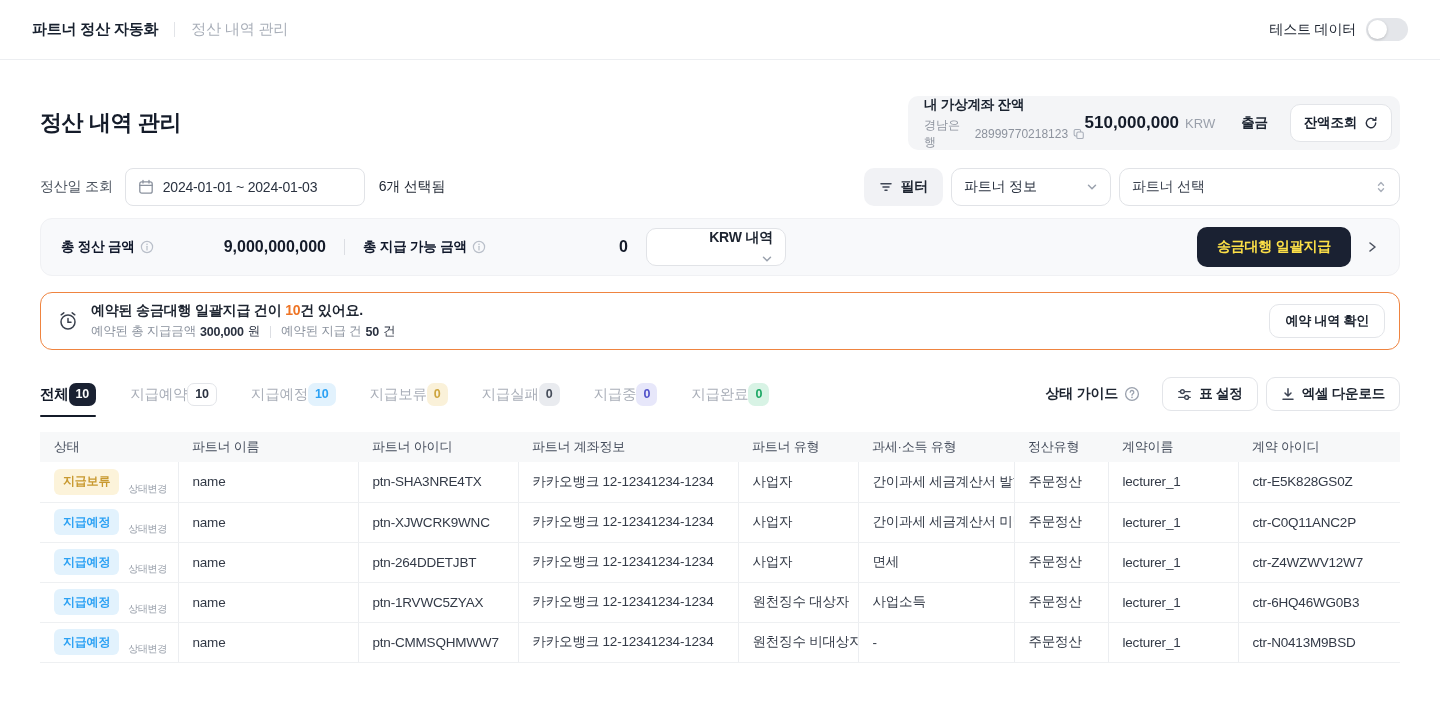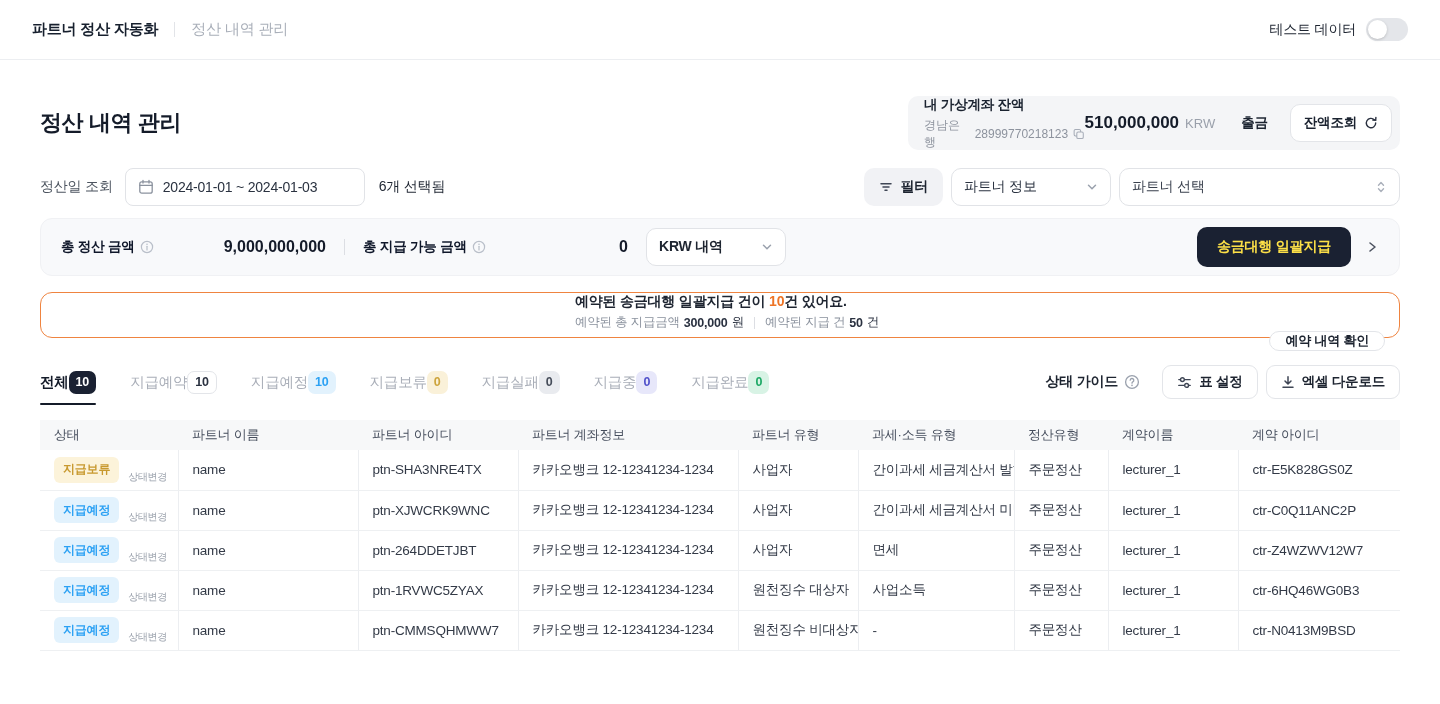--- a/index.html
+++ b/index.html
@@ -46,27 +46,27 @@
   .dropdown { background:#fff; border:1px solid #e1e3e7; border-radius:10px; height:38px; display:flex; align-items:center; justify-content:space-between; padding:0 12px; font-size:14px; color:#2a3240; cursor:pointer; letter-spacing:-0.2px; }
   .dd-partner-info { width:160px; }
   .dd-partner-select { width:281px; color:#3a414e;gap:20px; }
 
   
   .summary-bar { margin-top:12px; height:58px; background:#f8f9fb; border:1px solid #f0f1f4; border-radius:12px; display:flex; align-items:center; padding:0 10px 0 20px; }
   .sum-group { display:flex; align-items:center; justify-content:space-between; width:265px; }
   .sum-label { display:flex; align-items:center; gap:5px; font-size:13.5px; color:#0f172a; letter-spacing:-0.2px;font-weight:bold; }
   .sum-value { font-size:16px; font-weight:bold; color:#141b29; }
   .sum-divider { width:1px; height:16px; background:#dcdee3; margin:0 18px; }
-  .krw-select { margin-left:18px; width:140px; height:38px; background:#fff; border:1px solid #e1e3e7; border-radius:10px; display:flex; align-items:center; justify-content:space-between; padding:0 12px; font-size:14px; font-weight:bold; color:#1d2430; cursor:pointer; letter-spacing:-0.2px; }
+  .krw-select { margin-left:18px; width:140px; height:38px; background:#fff; border:1px solid #e1e3e7; border-radius:10px; display:flex; align-items:flex-end; justify-content:space-between; padding:0 12px; font-size:14px; font-weight:bold; color:#1d2430; cursor:pointer; letter-spacing:-0.2px;flex-direction:column; }
   .summary-right { margin-left:auto; display:flex; align-items:center; }
   .btn-dark { background:#1a2132; color:#fde047; border:none; border-radius:10px; height:40px; padding:0 20px; font-size:14px; font-weight:bold; cursor:pointer; letter-spacing:-0.2px; font-family:inherit; }
   .chev-right-btn { margin:0 10px 0 14px; cursor:pointer; display:flex; align-items:center; }
 
   
-  .notice { margin-top:16px; height:46px; border:1px solid #ef8440; border-radius:12px; display:flex; align-items:center; padding:0 14px 0 16px; background:#fff;flex-direction:column; }
+  .notice { margin-top:16px; height:58px; border:1px solid #ef8440; border-radius:12px; display:flex; align-items:center; padding:0 14px 0 16px; background:#fff; }
   .notice-body { margin-left:12px; display:flex; flex-direction:column; gap:3px; }
   .notice-title { font-size:14px; font-weight:bold; color:#1d2430; letter-spacing:-0.2px; }
   .notice-title .hl { color:#ee7425; }
   .notice-sub { display:flex; align-items:center; font-size:12.5px; color:#8a919d; letter-spacing:-0.2px; }
   .notice-sub b { color:#2a3140; font-weight:bold; margin:0 4px; }
   .notice-sub .unit { color:#2a3140; }
   .pipe { width:1px; height:12px; background:#dcdee3; margin:0 10px; }
   .notice-btn { margin-left:auto; background:#fff; border:1px solid #e3e5e9; border-radius:10px; height:34px; padding:0 15px; font-size:13px; font-weight:bold; color:#1d2430; cursor:pointer; letter-spacing:-0.2px; font-family:inherit; }
 
   

